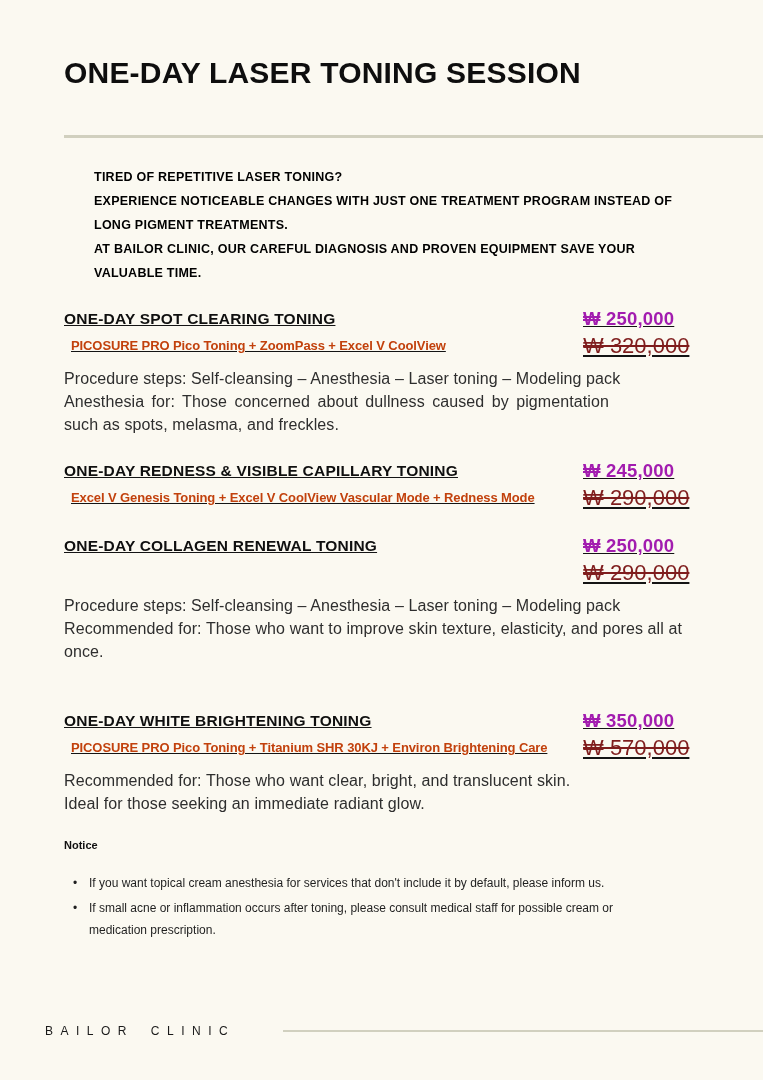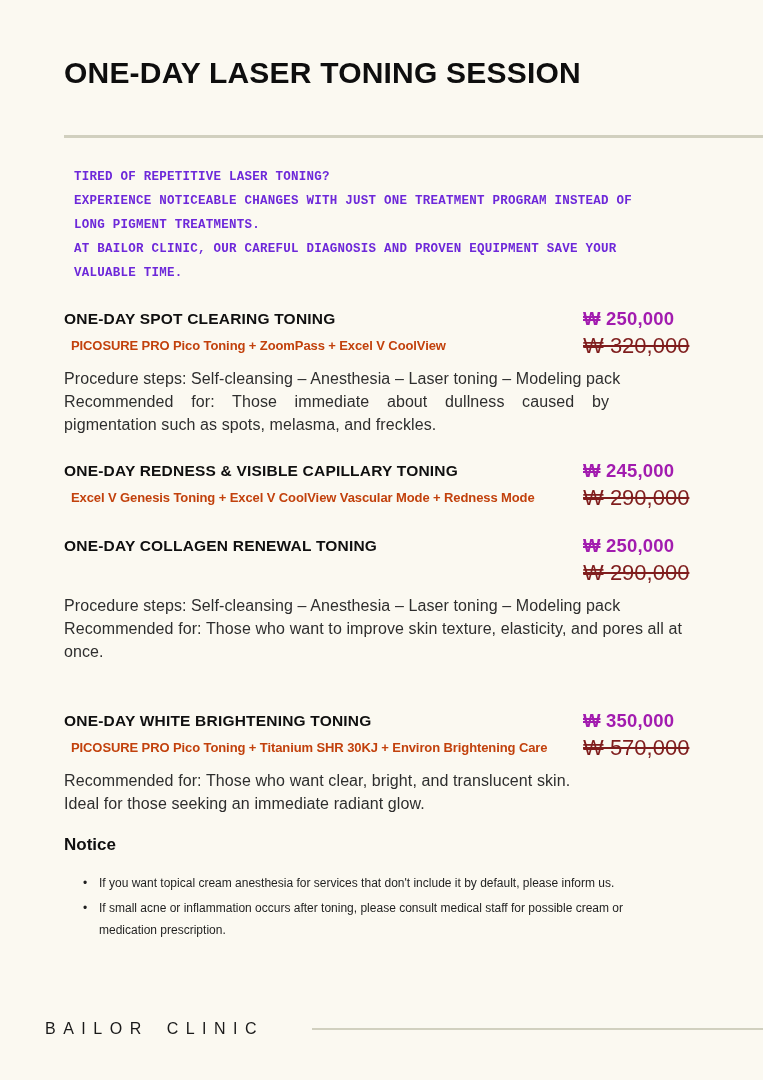--- a/index.html
+++ b/index.html
@@ -16,29 +16,29 @@
   .page-title {
     margin:0; padding:52px 60px 0 64px;
     font-size:30px; font-weight:700; line-height:42px;
     letter-spacing:0.2px; color:#0e0e0e;
   }
   .top-divider {
     height:3px; background:var(--divider,#d1d0bf);
     margin:41px 0 0 64px;
   }
   .intro {
-    margin:27px 80px 0 74px;
+    margin:27px 80px 0 94px;
     max-width:585px;
     font-size:12.5px; font-weight:700; line-height:24px;
-    letter-spacing:0.25px; color:#6d28d9;font-family:Liberation Mono, monospace;
+    letter-spacing:0.25px; color:#000000;
   }
   .services { margin:20px 80px 0 64px; width:619px; }
   .service { margin:0 0 21px 0; }
   .services .service:nth-child(3) { margin-bottom:44px; }
-  .service-header { display:flex; align-items:flex-start; }
+  .service-header { display:flex; align-items:flex-start;text-decoration:underline; }
   .service-titles { flex:1 1 auto; min-width:0; }
   .service-name {
     font-size:15.5px; font-weight:700; line-height:27px;
     letter-spacing:0.2px; color:#0f0f0f; white-space:nowrap;
   }
   .service-combo {
     font-size:13px; font-weight:700; line-height:27px;
     letter-spacing:-0.1px; color:#c2410c; white-space:nowrap;margin-left:7px;
   }
   .service-prices { flex:0 0 100px; width:100px; }
@@ -54,36 +54,36 @@
   .service-details { margin-top:8px; }
   .service-details p {
     margin:0; font-size:16px; line-height:23px;
     color:#2e2e2e; letter-spacing:0.1px;
   }
   
   .services .service:nth-child(1) .service-details p:nth-child(2) {
     max-width:545px; text-align:justify;
   }
   .notice { margin:12px 80px 0 64px; width:612px; }
-  .notice-title { font-size:17px; font-weight:700; color:#101010; line-height:18px; margin-bottom:18px; }
-  .notice-items { margin:14px; padding:0; list-style:none; }
+  .notice-title { font-size:11px; font-weight:700; color:#101010; line-height:18px; margin-bottom:18px; }
+  .notice-items { margin:4px; padding:0; list-style:none; }
   .notice-items li {
     position:relative; padding-left:21px; margin-top:3px;
     font-size:12px; line-height:22px; color:#1f1f1f;
   }
   .notice-items li::before {
     content:"\2022"; position:absolute; left:5px; top:0;
     font-size:12px; color:#1f1f1f;
   }
   .footer {
     position:absolute; left:45px; right:0; bottom:42px;
     display:flex; align-items:center; gap:48px;
   }
   .footer-brand {
-    font-size:16px; font-weight:500; letter-spacing:7.5px;
+    font-size:12px; font-weight:500; letter-spacing:7.5px;
     word-spacing:6px; color:#1a1a1a; white-space:nowrap;
   }
   .footer-line { flex:1 1 auto; height:2px; background:var(--divider,#d1d0bf); }
 </style>
 </head>
 <body>
 
 <div class="page" style="--bg: #fbf9f1; --ink: #141414; --divider: #d1d0bf;">
   <h1 class="page-title">ONE-DAY LASER TONING SESSION</h1>
   <div class="top-divider"></div>
@@ -101,21 +101,21 @@
         <div class="service-name">ONE-DAY SPOT CLEARING TONING</div>
         <div class="service-combo">PICOSURE PRO Pico Toning + ZoomPass + Excel V CoolView</div>
       </div>
       <div class="service-prices">
         <div class="price-current">₩ 250,000</div>
         <div class="price-old">₩ 320,000</div>
       </div>
     </div>
     <div class="service-details">
           <p>Procedure steps: Self-cleansing – Anesthesia – Laser toning – Modeling pack</p>
-          <p>Recommended for: Those immediate about dullness caused by pigmentation such as spots, melasma, and freckles.</p>
+          <p>Anesthesia for: Those concerned about dullness caused by pigmentation such as spots, melasma, and freckles.</p>
         </div>
   </section>
 
   <section class="service">
     <div class="service-header">
       <div class="service-titles">
         <div class="service-name">ONE-DAY REDNESS &amp; VISIBLE CAPILLARY TONING</div>
         <div class="service-combo">Excel V Genesis Toning + Excel V CoolView Vascular Mode + Redness Mode</div>
       </div>
       <div class="service-prices">

